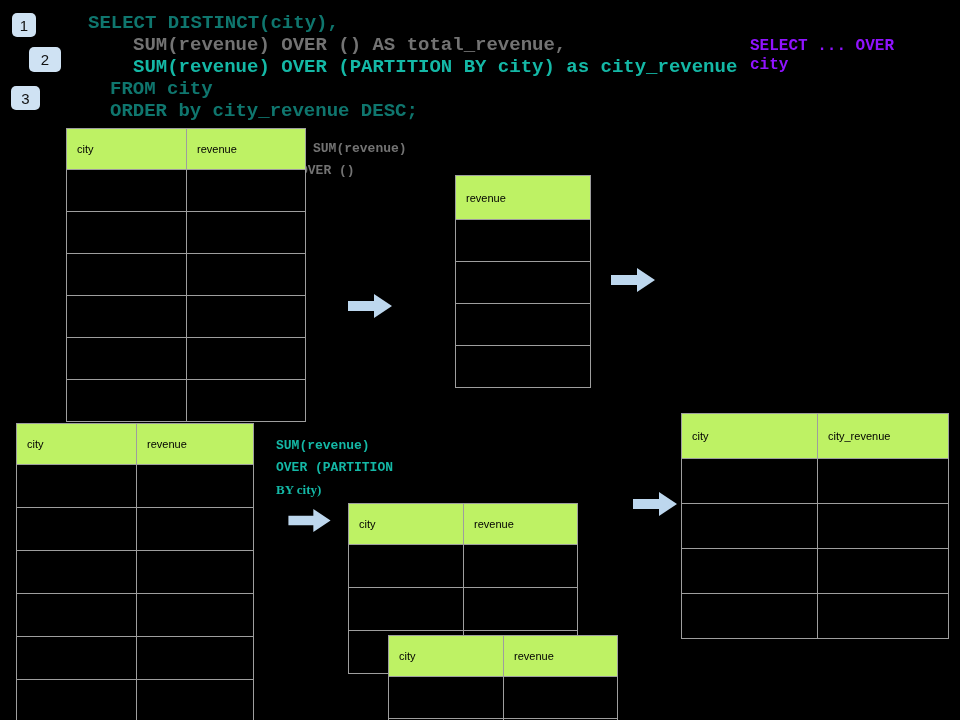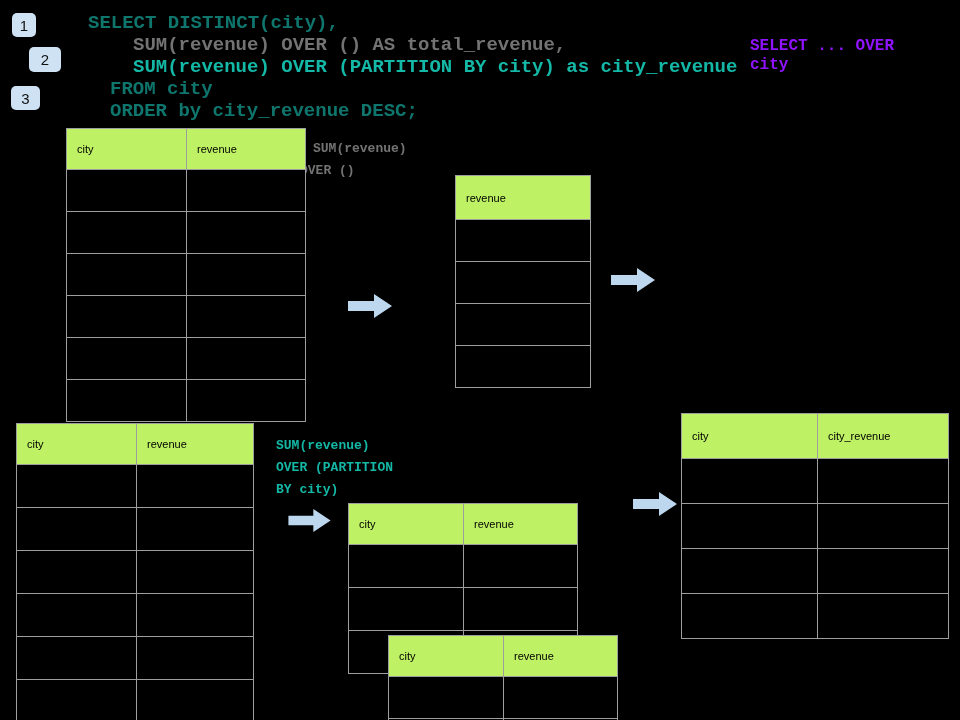--- a/index.html
+++ b/index.html
@@ -47,21 +47,21 @@
   
   .ann-line {
     position: absolute; white-space: pre;
     font-family: "Liberation Mono", "DejaVu Sans Mono", monospace;
     font-weight: bold; font-size: 13px; line-height: 22px;
   }
   #annT1 { left: 313px; top: 138px; }
   #annT2 { left: 300px; top: 160px; }
   #annP1 { left: 276px; top: 435px; }
   #annP2 { left: 276px; top: 457px; }
-  #annP3 { left: 276px; top: 479px; }
+  #annP3 { left: 276px; top: 479px; font-family: Liberation Serif, serif; }
 
   
   table.tbl {
     position: absolute; border-collapse: collapse;
     background: #000; table-layout: fixed;
   }
   table.tbl th, table.tbl td { border: 1px solid #9E9E9E; }
   table.tbl th {
     background: #bef264; color: #000; font-weight: 400;
     font-size: 11px; text-align: left; padding: 0 0 0 10px;

